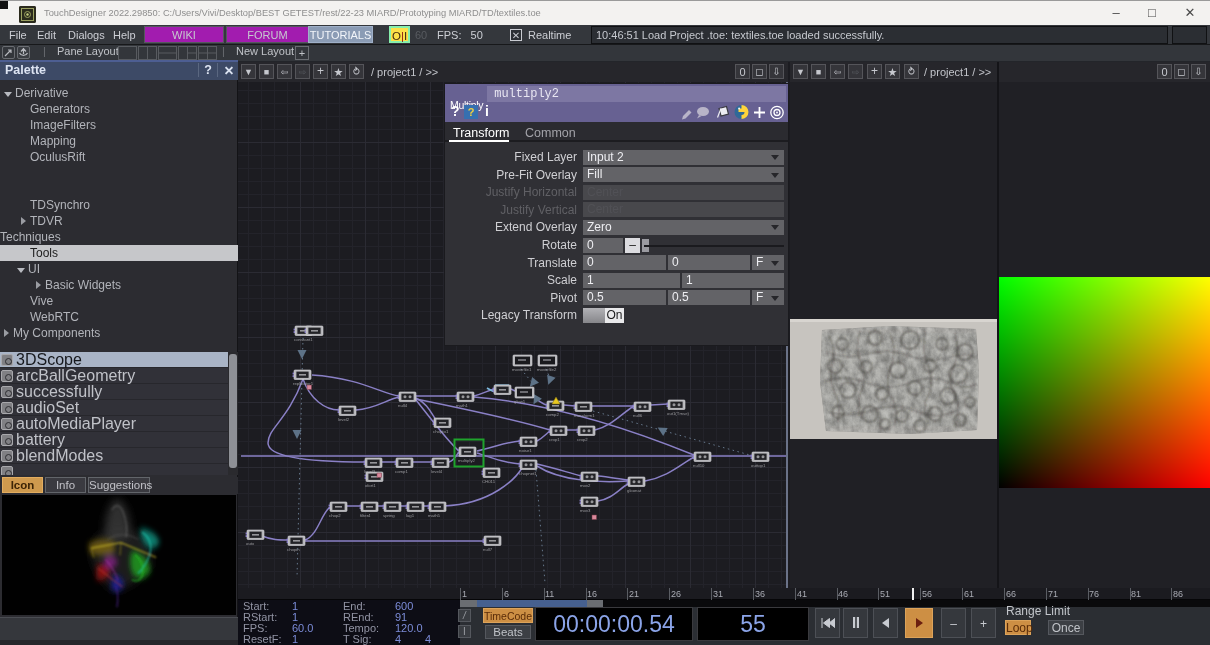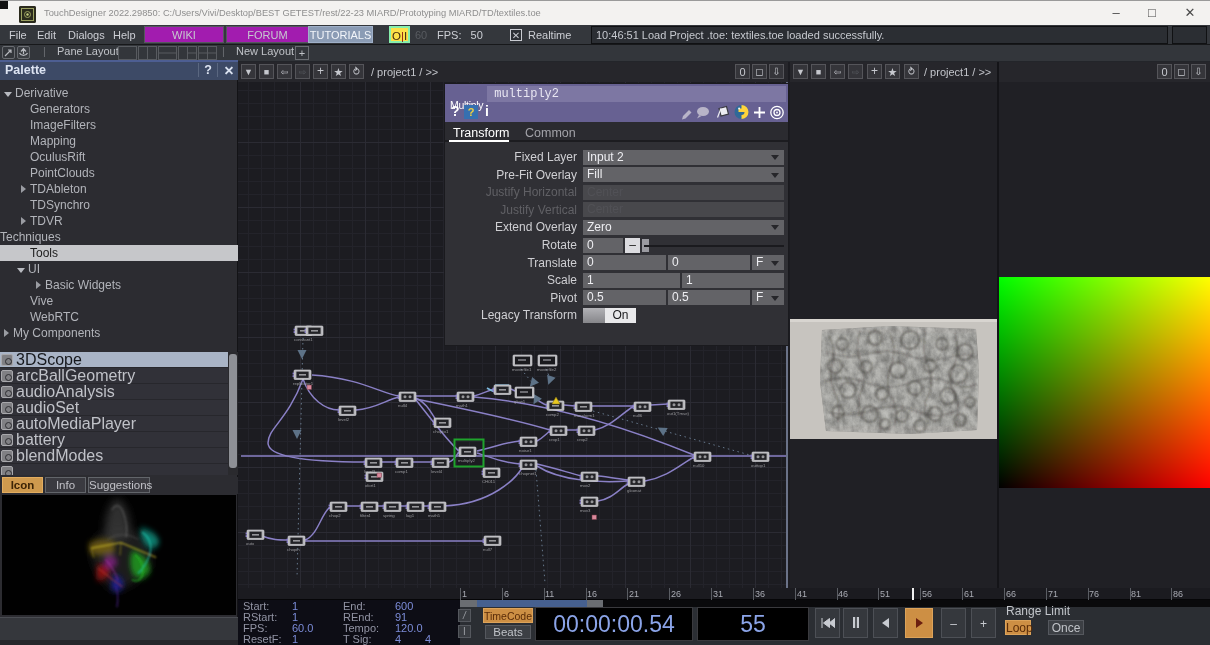--- a/index.html
+++ b/index.html
@@ -138,36 +138,34 @@
         <span style="position:absolute;left:5px;top:1px">Palette</span>
   <span style="position:absolute;left:198px;top:1px;border-left:1px solid #5a6780;border-right:1px solid #5a6780;width:20px;text-align:center">?</span>
   <span style="position:absolute;left:220px;top:1px;width:18px;text-align:center">✕</span>
  </div>
  <div id="ptree" class="abs" style="left:0;top:18px;width:238px;height:272px">
   <div class="treerow abs" style="top:5px"><span style="margin-left:4px" class="arrow-d"></span><span style="margin-left:3px">Derivative</span></div>
   <div class="treerow abs" style="top:21px"><span style="margin-left:30px">Generators</span></div>
   <div class="treerow abs" style="top:37px"><span style="margin-left:30px">ImageFilters</span></div>
   <div class="treerow abs" style="top:53px"><span style="margin-left:30px">Mapping</span></div>
   <div class="treerow abs" style="top:69px"><span style="margin-left:30px">OculusRift</span></div>
-  <div class="treerow abs" style="top:85px"><span style="margin-left:30px">PointClouds</span></div>
-  <div class="treerow abs" style="top:101px"><span style="margin-left:21px" class="arrow-r"></span><span style="margin-left:4px">TDAbleton</span></div>
   <div class="treerow abs" style="top:117px"><span style="margin-left:30px">TDSynchro</span></div>
   <div class="treerow abs" style="top:133px"><span style="margin-left:21px" class="arrow-r"></span><span style="margin-left:4px">TDVR</span></div>
   <div class="treerow abs" style="top:149px"><span style="">Techniques</span></div>
   <div class="treerow abs" style="top:165px;background:#c6c7ca;color:#202020"><span style="margin-left:30px">Tools</span></div>
   <div class="treerow abs" style="top:181px"><span style="margin-left:17px" class="arrow-d"></span><span style="margin-left:3px">UI</span></div>
   <div class="treerow abs" style="top:197px"><span style="margin-left:36px" class="arrow-r"></span><span style="margin-left:4px">Basic Widgets</span></div>
   <div class="treerow abs" style="top:213px"><span style="margin-left:30px">Vive</span></div>
   <div class="treerow abs" style="top:229px"><span style="margin-left:30px">WebRTC</span></div>
   <div class="treerow abs" style="top:245px"><span style="margin-left:4px" class="arrow-r"></span><span style="margin-left:4px">My Components</span></div>
  </div>
  <div id="plist" class="abs">
   <div class="lrow abs" style="top:0px;background:#a9b4c6;color:#16181c"><i class="licon"></i><span style="margin-left:16px">3DScope</span></div>
   <div class="lrow abs" style="top:16px"><i class="licon"></i><span style="margin-left:16px">arcBallGeometry</span></div>
-  <div class="lrow abs" style="top:32px"><i class="licon"></i><span style="margin-left:16px">audioAnalysis</span></div>
+  <div class="lrow abs" style="top:32px"><i class="licon"></i><span style="margin-left:16px">successfully</span></div>
   <div class="lrow abs" style="top:48px"><i class="licon"></i><span style="margin-left:16px">audioSet</span></div>
   <div class="lrow abs" style="top:64px"><i class="licon"></i><span style="margin-left:16px">autoMediaPlayer</span></div>
   <div class="lrow abs" style="top:80px"><i class="licon"></i><span style="margin-left:16px">battery</span></div>
   <div class="lrow abs" style="top:96px"><i class="licon"></i><span style="margin-left:16px">blendModes</span></div>
   <div class="lrow abs" style="top:112px"><i class="licon"></i><span style="margin-left:16px">&nbsp;</span></div>
   <div class="abs" style="left:228px;top:0;width:10px;height:123px;background:#2a2a2e"></div>
   <div class="abs" style="left:229px;top:2px;width:8px;height:114px;background:#8e9096;border-radius:3px"></div>
  </div>
  <div id="ptabs" class="abs">
   <div class="ptab abs" style="left:2px;width:41px;background:#cf9a4e;border-color:#e2ad60;color:#3c2406;font-weight:bold">Icon</div>
@@ -465,21 +463,21 @@
         </div>
   <div class="prow abs" style="top:205.8px">
           <span class="plabel">Pivot</span>
           <span class="pfield" style="left:138px;top:0.5px;width:83px">0.5</span>
           <span class="pfield" style="left:223px;top:0.5px;width:82px">0.5</span>
    <span class="pfield drop" style="left:307px;top:0.5px;width:32px">F</span>
         </div>
   <div class="prow abs" style="top:223.4px">
           <span class="plabel">Legacy Transform</span>
    <span class="abs" style="left:138px;top:1px;width:22px;height:15px;background:linear-gradient(#b2b2b6,#86868a)"></span>
-   <span class="abs" style="left:160px;top:1px;width:31px;height:15px;background:#e9e9eb;color:#1c1c1e;font-size:12px;text-align:center;line-height:15px">On</span>
+   <span class="abs" style="left:160px;top:1px;width:19px;height:15px;background:#e9e9eb;color:#1c1c1e;font-size:12px;text-align:center;line-height:15px">On</span>
         </div>
  </div>
 </div>
 
 <div id="rightpane" class="abs">
  <div id="rtool" class="abs">
   <div class="tbtn abs" style="left:3px">▼</div>
   <div class="tbtn abs" style="left:21px">■</div>
   <div class="tbtn abs" style="left:40px">⇦</div>
   <div class="tbtn abs" style="left:58px;color:#595c62">⇨</div>

